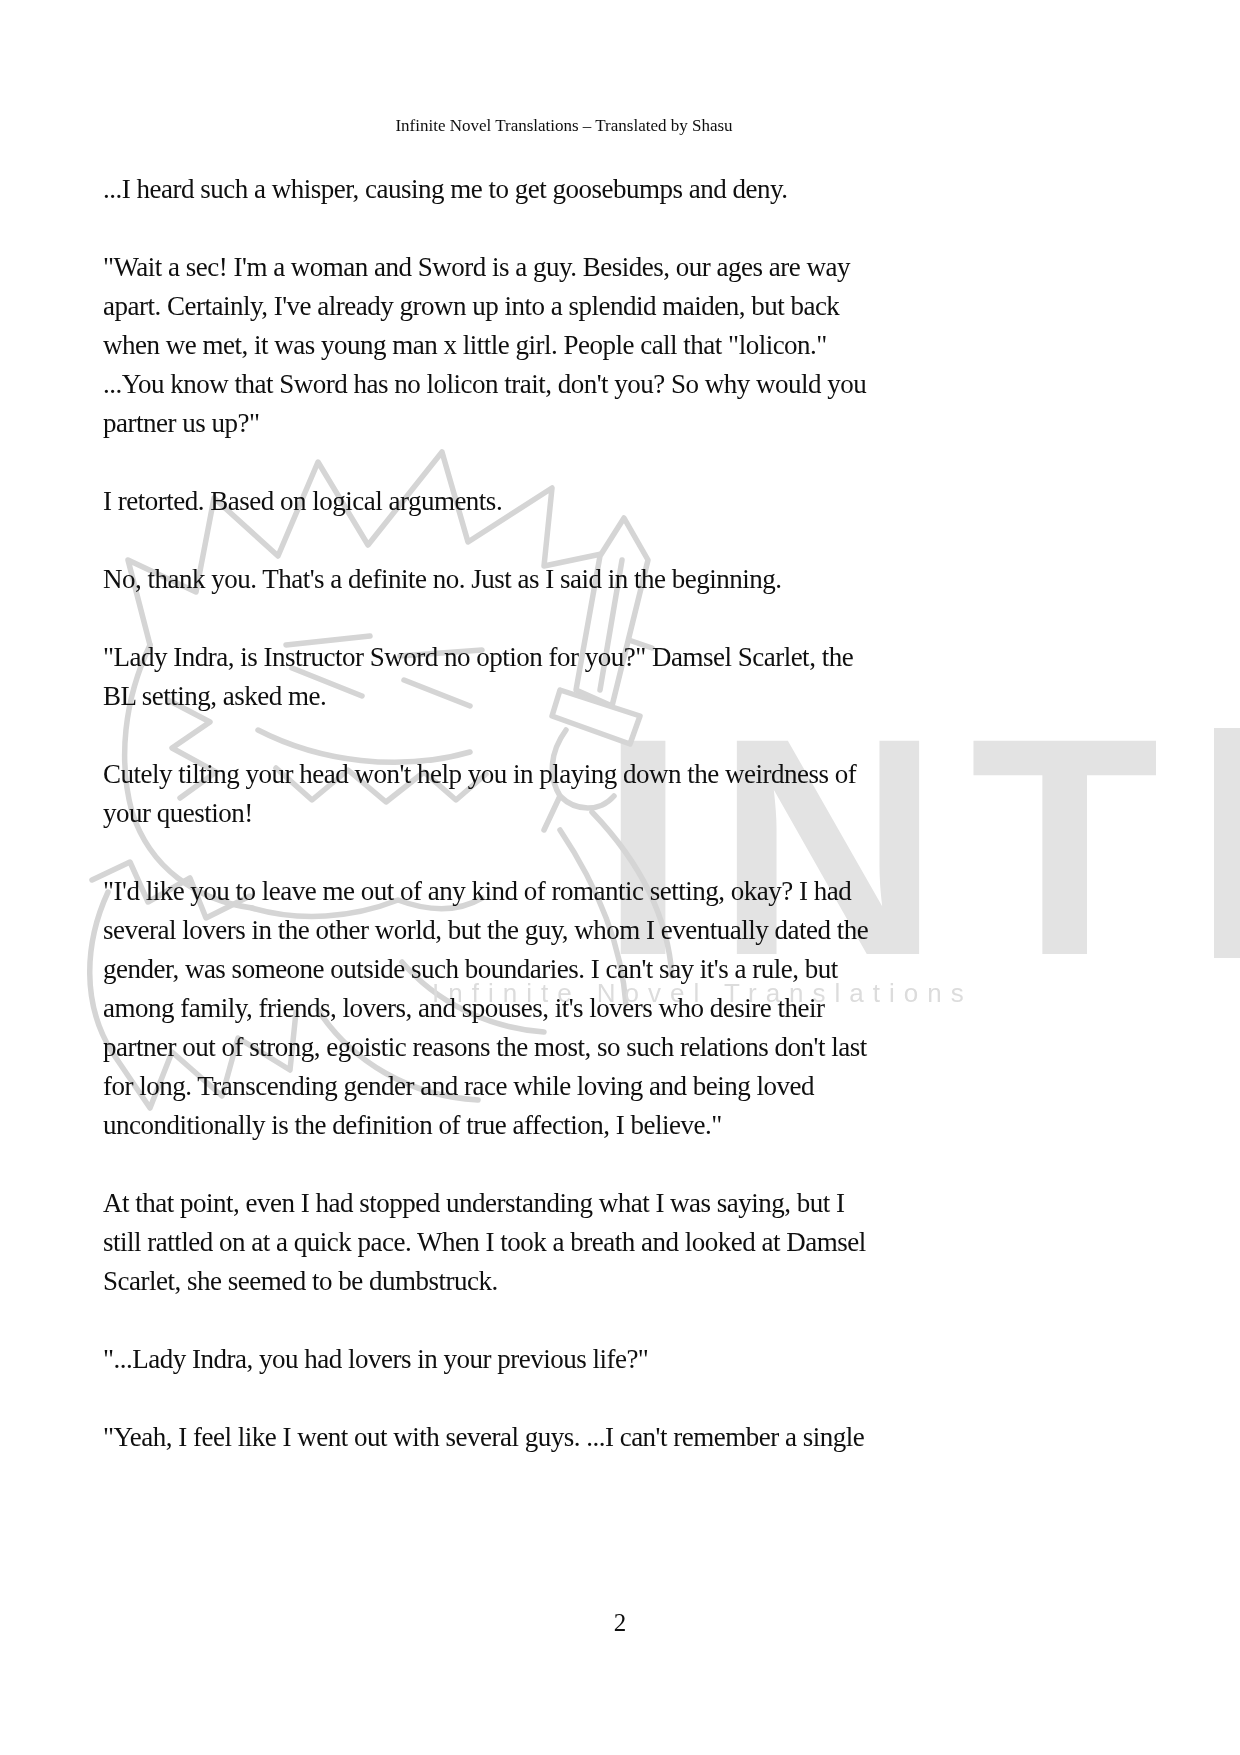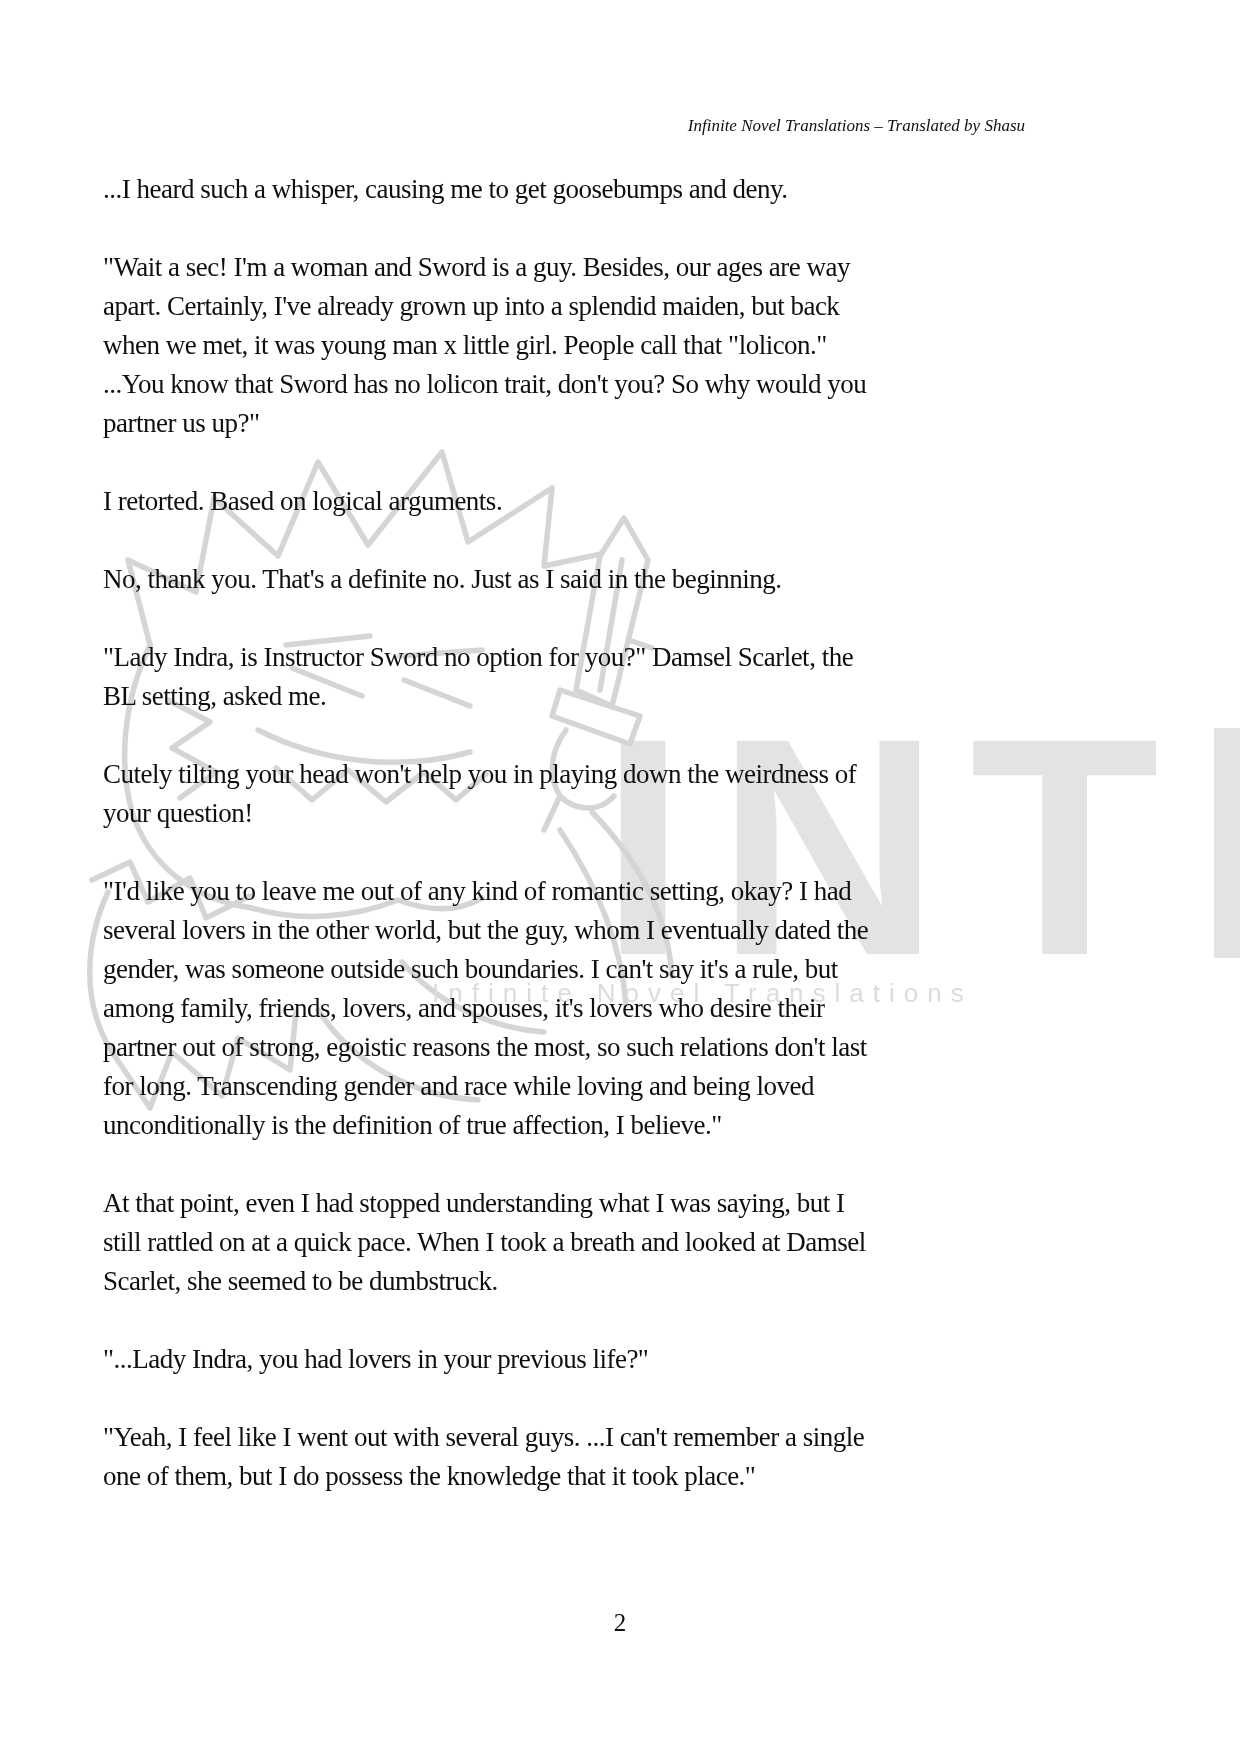--- a/index.html
+++ b/index.html
@@ -21,22 +21,21 @@
   }
   .wm-site{
     font-family:"Liberation Sans", sans-serif;
     font-size:26px;
     letter-spacing:9px;
     fill:#dcdcdc;
   }
   .header{
     position:absolute;
     top:114px;left:103px;right:215px;
-    text-align:right;
-    font-style:italic;
+    text-align:center;
     font-size:17px;
     line-height:24px;
     z-index:2;
   }
   .body-text{
     position:absolute;
     left:103px;top:170px;
     z-index:2;
     font-size:27px;
     letter-spacing:-0.5px;
@@ -147,19 +146,18 @@
       <div class="para">
         <div class="line">At that point, even I had stopped understanding what I was saying, but I</div>
         <div class="line">still rattled on at a quick pace. When I took a breath and looked at Damsel</div>
         <div class="line">Scarlet, she seemed to be dumbstruck.</div>
       </div>
       <div class="para">
         <div class="line">"...Lady Indra, you had lovers in your previous life?"</div>
       </div>
       <div class="para">
         <div class="line">"Yeah, I feel like I went out with several guys. ...I can't remember a single</div>
-        <div class="line">one of them, but I do possess the knowledge that it took place."</div>
       </div>
     </div>
 
   <div class="footer">2</div>
 
 </div>
 
 </body></html>

